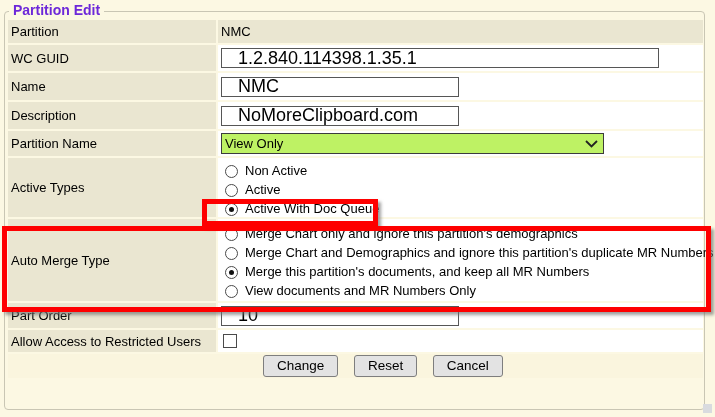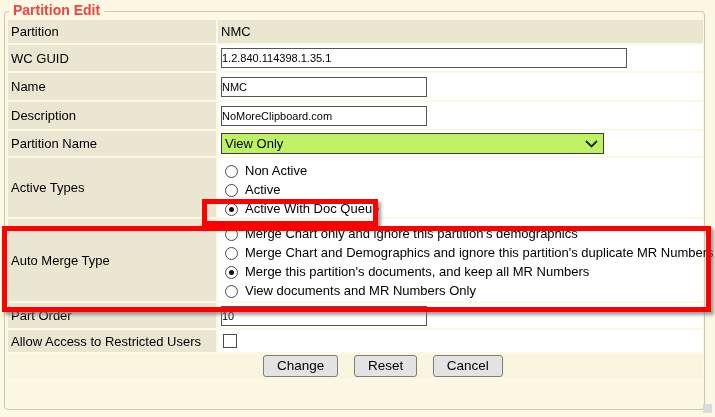--- a/index.html
+++ b/index.html
@@ -12,42 +12,42 @@
   #screen{position:relative;width:715px;height:417px;background:#FCF8E3;}
 
   
   .frame{
     position:absolute;left:4px;top:11px;width:699px;height:397px;
     border:1px solid #C9C6B4;border-radius:4px;background:transparent;
   }
   .legend{
     position:absolute;left:9px;top:2px;
     background:#FCF8E3;padding:0 4px;
-    font-size:14px;font-weight:bold;color:#ef4444;line-height:16px;
+    font-size:14px;font-weight:bold;color:#6d28d9;line-height:16px;
     white-space:nowrap;
   }
 
   
   table.form{
     position:absolute;left:6px;top:18px;width:699px;
     border-spacing:2px;border-collapse:separate;table-layout:fixed;
   }
   td{font-size:13px;color:#000;vertical-align:middle;overflow:visible;}
   td.lbl{background:#EAE6D1;padding:1px 3px;white-space:nowrap;width:202px;}
   td.val{background:#FFFFFF;padding:1px 3px;}
   td.val.beige{background:#EAE6D1;}
   tr.r1 td{height:21px;} tr.r2 td{height:24px;} tr.r3 td{height:25px;}
   tr.r4 td{height:25px;} tr.r5 td{height:23px;} tr.r6 td{height:23px;}
   tr.r7 td{height:55px;} tr.r8 td{height:80px;} tr.r9 td{height:23px;}
   tr.r10 td{height:20px;} tr.r11 td{height:24px;} tr.r12 td{height:22px;}
 
   input[type=text]{
     height:18px;border:1.5px solid #565656;background:#fff;
-    font-family:"Liberation Sans",sans-serif;font-size:11px;
-    padding:0 0;box-sizing:content-box;display:block;
+    font-family:"Liberation Sans",sans-serif;font-size:18px;
+    padding:0 16px;box-sizing:content-box;display:block;
   }
   .in-wide{width:404px;}
   .in-small{width:204px;}
 
   .selwrap{position:relative;width:383px;height:21px;}
   select{
     -webkit-appearance:none;appearance:none;
     width:383px;height:21px;border:1.5px solid #3c3c3c;border-radius:0;
     background:#bef264;font-family:"Liberation Sans",sans-serif;font-size:13px;
     padding:0 20px 0 3px;color:#000;

